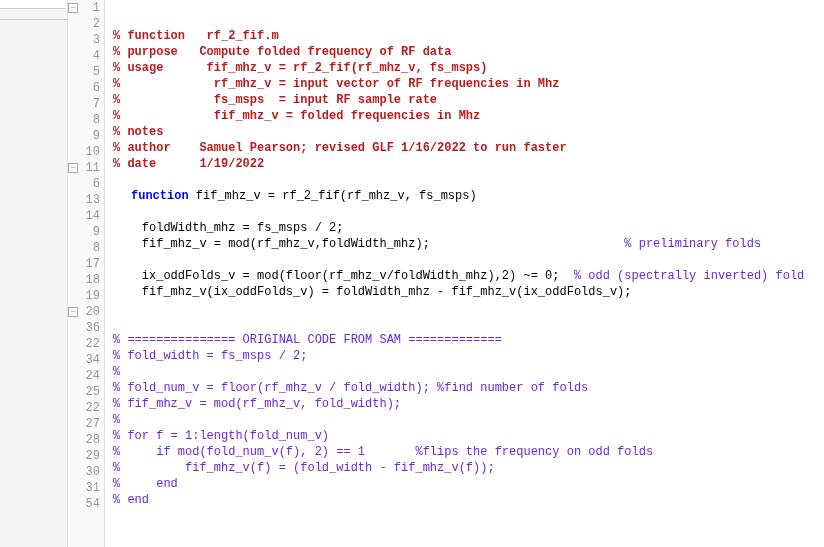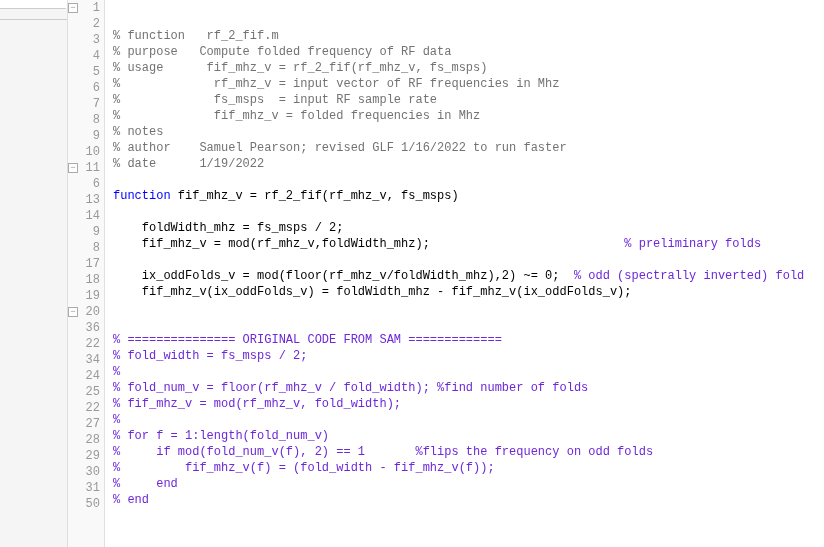--- a/index.html
+++ b/index.html
@@ -114,22 +114,22 @@
       white-space: pre;
       overflow: visible;
     }
     .code-line {
       height: 16px;
       line-height: 16px;
       display: block;
     }
 
     
-    .kw { color: #00f; font-weight: normal; } 
-    .cm { color: #737373; } 
+    .kw { color: #00f; font-weight: bold; margin-left: 18px; } 
+    .cm { color: #b91c1c; font-weight: bold; } 
     .cm-teal { color: #6d28d9; }
 
     
     #code-area::-webkit-scrollbar { width: 8px; height: 8px; }
     #code-area::-webkit-scrollbar-thumb { background: #ccc; }
     #code-area::-webkit-scrollbar-track { background: #f5f5f5; }
   </style>
 </head>
 <body>
 
@@ -261,19 +261,19 @@
         <div class="line-num-row">
           <span style="width: 12px; display: inline-block;"></span>
           <span class="line-num-text">30</span>
         </div>
         <div class="line-num-row">
           <span style="width: 12px; display: inline-block;"></span>
           <span class="line-num-text">31</span>
         </div>
         <div class="line-num-row">
           <span style="width: 12px; display: inline-block;"></span>
-          <span class="line-num-text">50</span>
+          <span class="line-num-text">54</span>
         </div>
       </div>
     <div id="code-content">
     <span class="code-line"><span class="cm">% function   rf_2_fif.m</span></span><span class="code-line"><span class="cm">% purpose   Compute folded frequency of RF data</span></span><span class="code-line"><span class="cm">% usage      fif_mhz_v = rf_2_fif(rf_mhz_v, fs_msps)</span></span><span class="code-line"><span class="cm">%             rf_mhz_v = input vector of RF frequencies in Mhz</span></span><span class="code-line"><span class="cm">%             fs_msps  = input RF sample rate</span></span><span class="code-line"><span class="cm">%             fif_mhz_v = folded frequencies in Mhz</span></span><span class="code-line"><span class="cm">% notes</span></span><span class="code-line"><span class="cm">% author    Samuel Pearson; revised GLF 1/16/2022 to run faster</span></span><span class="code-line"><span class="cm">% date      1/19/2022</span></span><span class="code-line"><span class="plain"></span></span><span class="code-line"><span class="kw">function</span><span class="plain"> fif_mhz_v = rf_2_fif(rf_mhz_v, fs_msps)</span></span><span class="code-line"><span class="plain"></span></span><span class="code-line"><span class="plain">    foldWidth_mhz = fs_msps / 2;</span></span><span class="code-line"><span class="plain">    fif_mhz_v = mod(rf_mhz_v,foldWidth_mhz);</span><span class="plain">                           </span><span class="cm-teal">% preliminary folds</span></span><span class="code-line"><span class="plain"></span></span><span class="code-line"><span class="plain">    ix_oddFolds_v = mod(floor(rf_mhz_v/foldWidth_mhz),2) ~= 0;  </span><span class="cm-teal">% odd (spectrally inverted) fold</span></span><span class="code-line"><span class="plain">    fif_mhz_v(ix_oddFolds_v) = foldWidth_mhz - fif_mhz_v(ix_oddFolds_v);</span></span><span class="code-line"><span class="plain"></span></span><span class="code-line"><span class="plain"></span></span><span class="code-line"><span class="cm-teal">% =============== ORIGINAL CODE FROM SAM =============</span></span><span class="code-line"><span class="cm-teal">% fold_width = fs_msps / 2;</span></span><span class="code-line"><span class="cm-teal">%</span></span><span class="code-line"><span class="cm-teal">% fold_num_v = floor(rf_mhz_v / fold_width); %find number of folds</span></span><span class="code-line"><span class="cm-teal">% fif_mhz_v = mod(rf_mhz_v, fold_width);</span></span><span class="code-line"><span class="cm-teal">%</span></span><span class="code-line"><span class="cm-teal">% for f = 1:length(fold_num_v)</span></span><span class="code-line"><span class="cm-teal">%     if mod(fold_num_v(f), 2) == 1       %flips the frequency on odd folds</span></span><span class="code-line"><span class="cm-teal">%         fif_mhz_v(f) = (fold_width - fif_mhz_v(f));</span></span><span class="code-line"><span class="cm-teal">%     end</span></span><span class="code-line"><span class="cm-teal">% end</span></span><span class="code-line"><span class="plain"></span></span><span class="code-line"><span class="plain"></span></span></div>
   </div>
 </div>
 
 </body></html>

